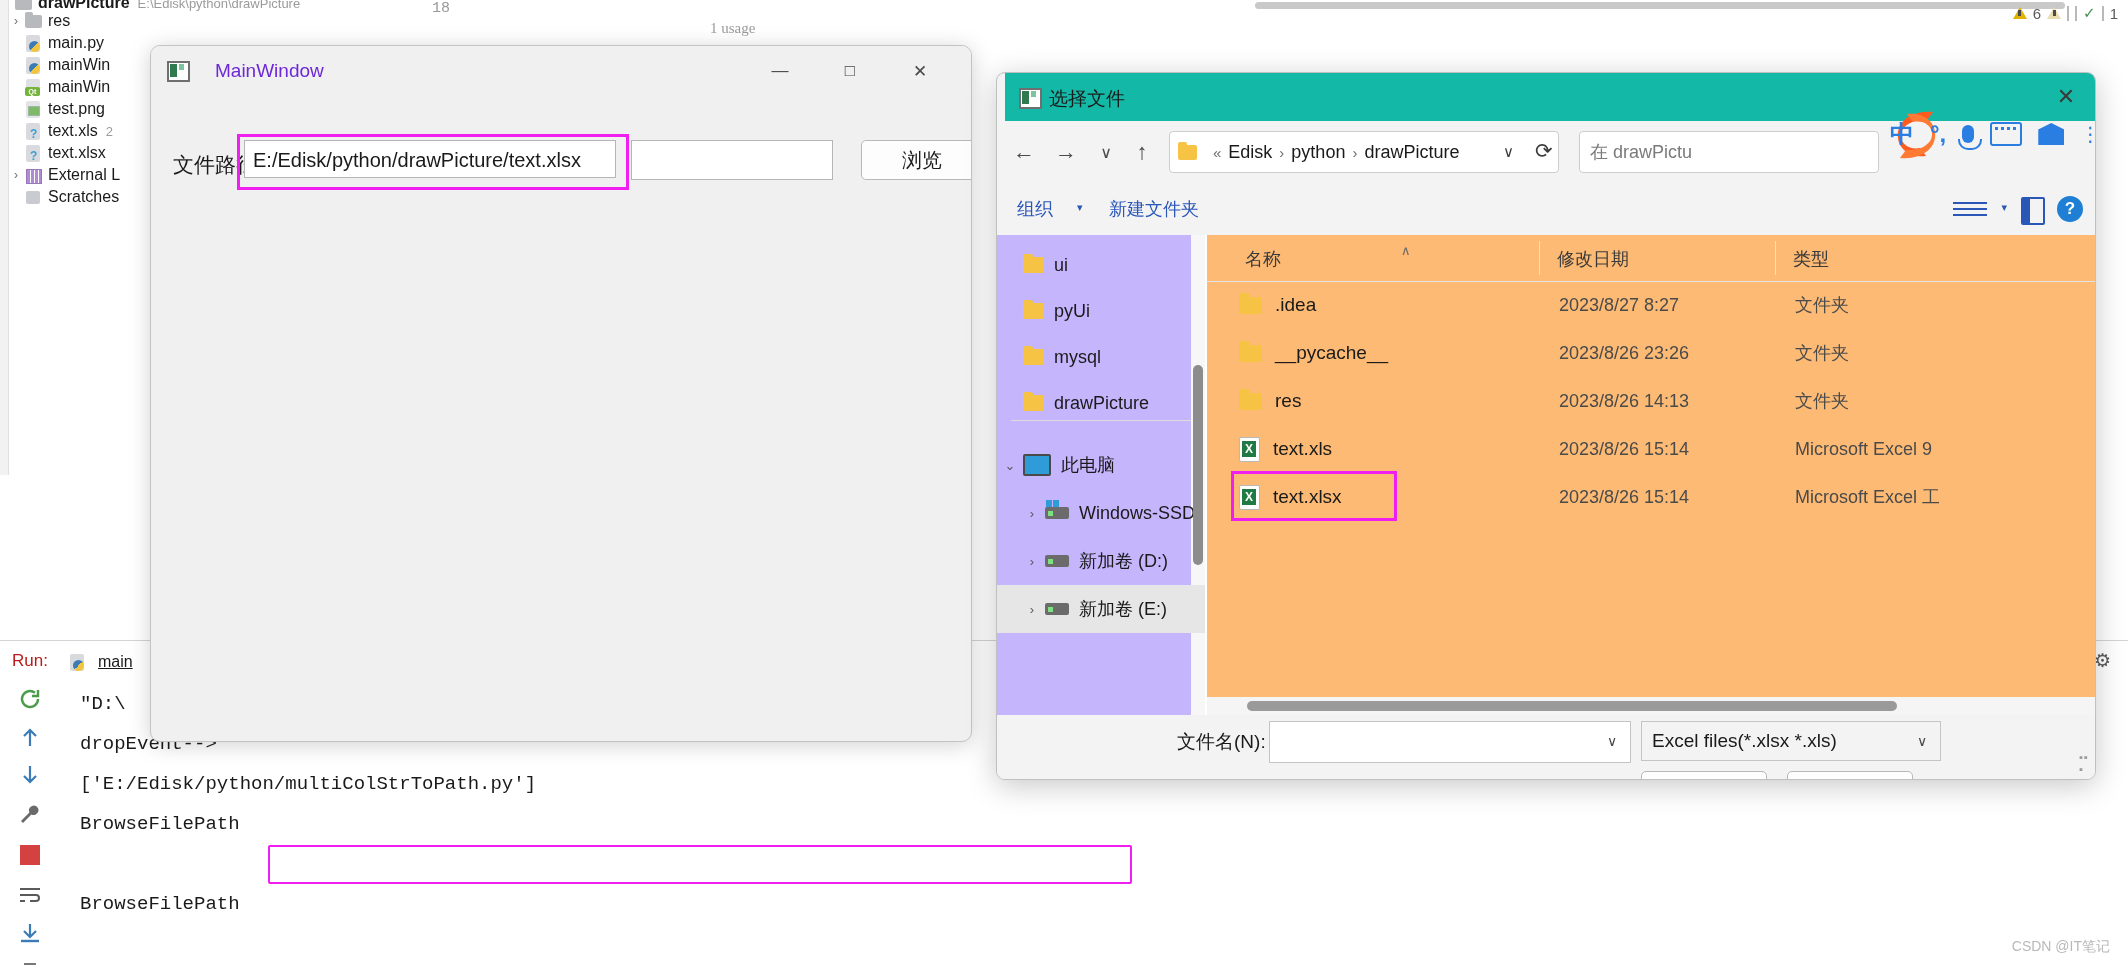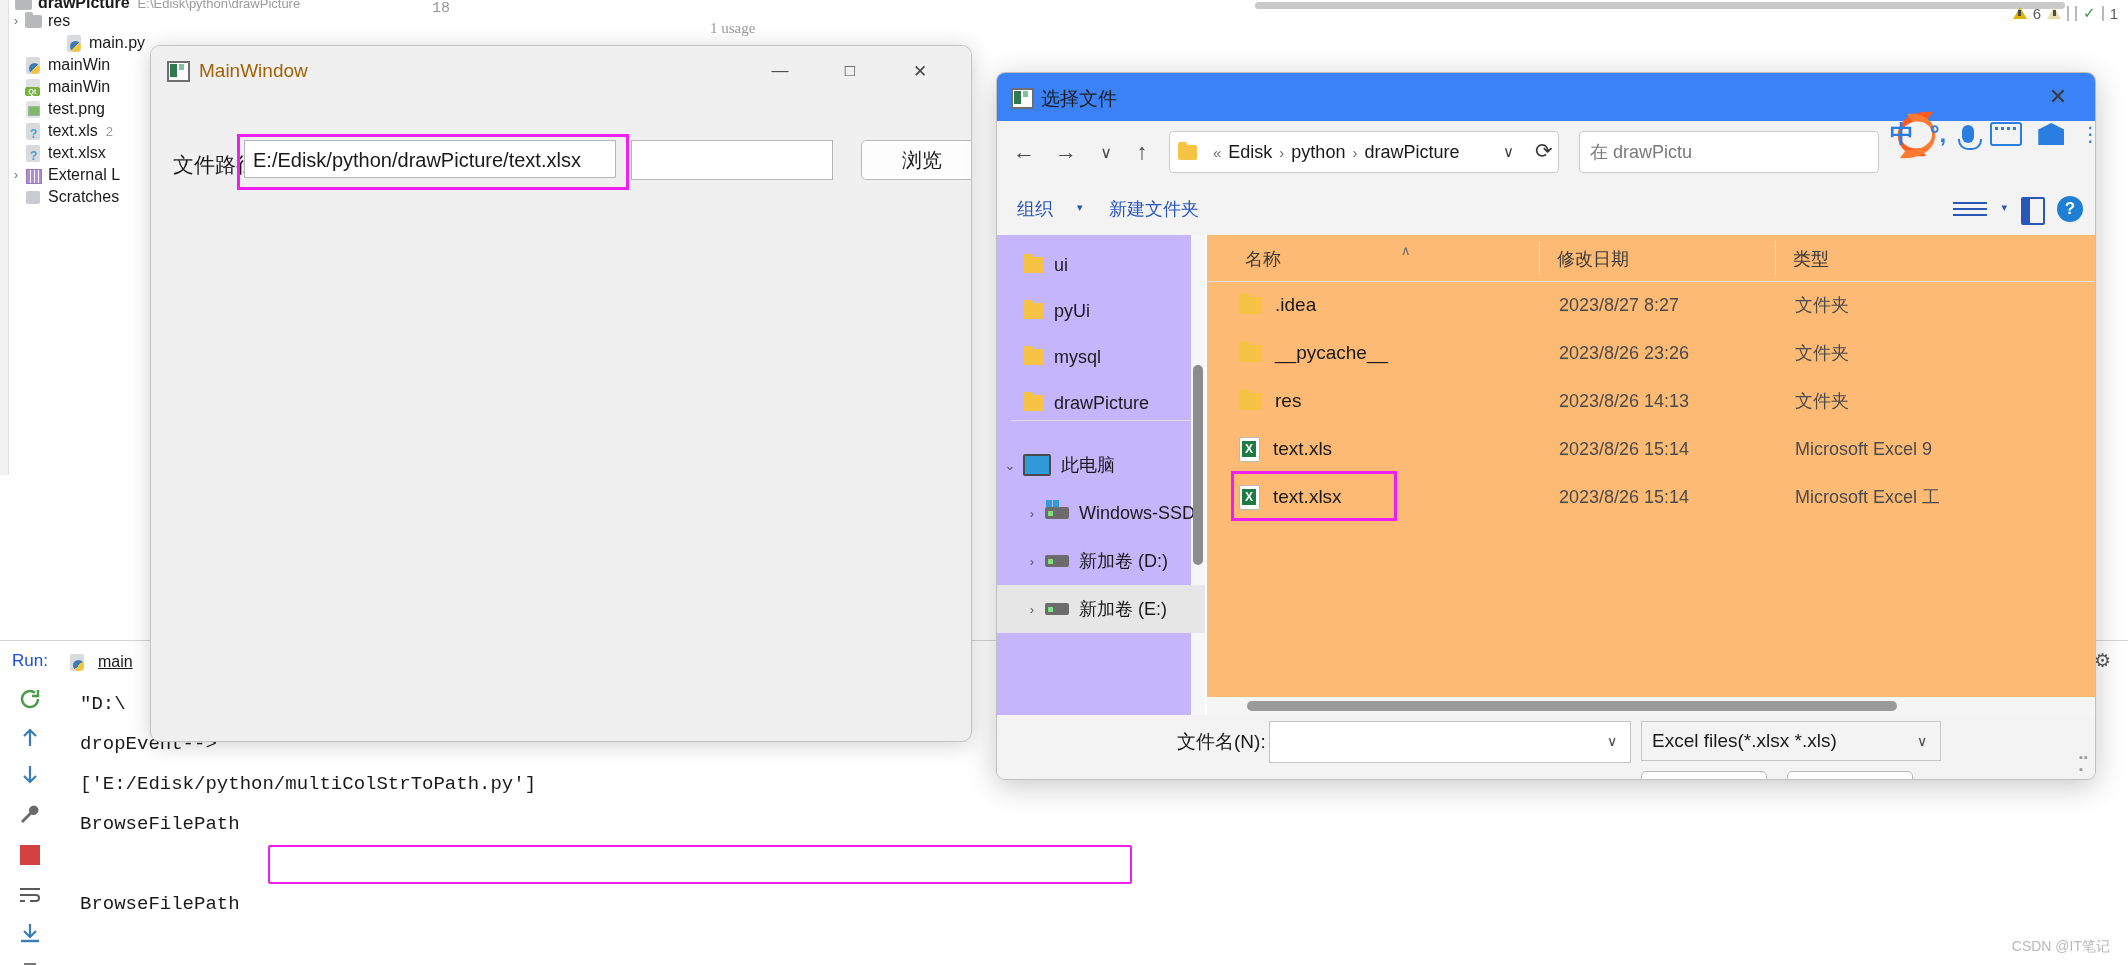--- a/index.html
+++ b/index.html
@@ -53,59 +53,59 @@
 
   
   #code-area{position:absolute;left:620px;top:18px;width:340px;height:620px;
      font-family:"Liberation Mono","DejaVu Sans Mono",monospace;font-size:17px;color:#2b2b2b;}
   .code-line{position:absolute;white-space:pre;}
   .usage{color:#9b9b9b;font-size:15px;font-family:"Liberation Sans",sans-serif;}
 
   
   #run-panel{position:absolute;left:0;top:640px;width:2128px;height:325px;background:#ffffff;border-top:1px solid #d4d4d4;}
   #run-tabbar{position:absolute;left:0;top:0;width:2128px;height:40px;background:#ffffff;border-bottom:1px solid #e2e2e2;}
-  #run-label{position:absolute;left:12px;top:10px;font-size:17px;color:#1d4ed8;}
+  #run-label{position:absolute;left:12px;top:10px;font-size:17px;color:#b91c1c;}
   #run-tab{position:absolute;left:68px;top:8px;height:26px;display:flex;align-items:center;gap:6px;font-size:16px;color:#1a1a1a;text-decoration:underline;}
   #run-gear{position:absolute;right:14px;top:10px;width:20px;height:20px;color:#5a5a5a;font-size:19px;line-height:20px;}
   #run-toolbar{position:absolute;left:0;top:40px;width:62px;height:285px;background:#ffffff;border-right:1px solid #ececec;}
   .rt-btn{position:absolute;left:14px;width:32px;height:32px;display:flex;align-items:center;justify-content:center;}
   #console{position:absolute;left:62px;top:40px;width:2066px;height:285px;background:#ffffff;
      font-family:"Liberation Mono","DejaVu Sans Mono",monospace;font-size:19px;color:#1a1a1a;}
   .console-line{position:absolute;left:18px;white-space:pre;}
   #console-highlight{position:absolute;border:2px solid #f01ff0;border-radius:2px;}
   #watermark{position:absolute;right:18px;bottom:10px;font-size:14px;color:#b9b9b9;
      font-family:"Liberation Sans",sans-serif;}
 
   
   #mainwindow{position:absolute;left:150px;top:45px;width:820px;height:695px;background:#f0f0f0;
      border:1px solid #c3c3c3;border-radius:10px;box-shadow:0 3px 22px rgba(0,0,0,.18);overflow:hidden;}
   #mw-titlebar{position:absolute;left:0;top:0;width:820px;height:48px;background:#f0f0f0;}
   #mw-ico{position:absolute;left:16px;top:15px;width:19px;height:17px;border:2px solid #6f6f6f;background:#fff;}
   #mw-ico:after{content:"";position:absolute;left:1px;top:1px;width:7px;height:13px;background:#2f7a4f;}
   #mw-ico:before{content:"";position:absolute;left:10px;top:1px;width:5px;height:6px;background:#7ec3a0;}
-  #mw-title{position:absolute;left:48px;top:14px;font-size:19px;color:#a16207;}
+  #mw-title{position:absolute;left:64px;top:14px;font-size:19px;color:#6d28d9;}
   .mw-ctl{position:absolute;top:10px;width:62px;height:30px;color:#4a4a4a;font-size:17px;
      display:flex;align-items:center;justify-content:center;}
   #mw-min{right:160px;}
   #mw-max{right:90px;}
   #mw-close{right:20px;}
   #mw-label{position:absolute;left:22px;top:105px;font-size:21px;color:#1a1a1a;}
   #mw-path-hl{position:absolute;left:86px;top:88px;width:386px;height:50px;border:3px solid #f01ff0;background:transparent;}
   #mw-path-input{position:absolute;left:93px;top:94px;width:372px;height:38px;background:#ffffff;
      border:1px solid #b5b5b5;font-size:20px;color:#1a1a1a;padding:0 8px;box-sizing:border-box;
      font-family:"Liberation Sans",sans-serif;outline:none;line-height:38px;}
   #mw-input2{position:absolute;left:480px;top:94px;width:200px;height:38px;background:#ffffff;border:1px solid #b5b5b5;}
   .mw-btn{position:absolute;top:94px;height:38px;width:120px;background:#fdfdfd;border:1px solid #b8b8b8;border-radius:5px;
      font-size:20px;color:#1a1a1a;display:flex;align-items:center;justify-content:center;}
   #mw-browse{left:710px;}
 
   
   #filedlg{position:absolute;left:996px;top:72px;width:1098px;height:706px;background:#f3f3f3;
      border:1px solid #c0c0c0;border-radius:9px;box-shadow:0 6px 30px rgba(0,0,0,.22);overflow:hidden;}
-  #fd-title{position:absolute;left:0;top:0;width:1098px;height:48px;background:#3b82f6;}
+  #fd-title{position:absolute;left:8px;top:0;width:1098px;height:48px;background:#14b8a6;}
   #fd-ico{position:absolute;left:14px;top:15px;width:19px;height:17px;border:2px solid #6f6f6f;background:#fff;}
   #fd-ico:after{content:"";position:absolute;left:1px;top:1px;width:7px;height:13px;background:#2f7a4f;}
   #fd-ico:before{content:"";position:absolute;left:10px;top:1px;width:5px;height:6px;background:#7ec3a0;}
   #fd-title-text{position:absolute;left:44px;top:13px;font-size:19px;color:#1a1a1a;}
   #fd-close{position:absolute;right:14px;top:8px;width:46px;height:32px;display:flex;align-items:center;
      justify-content:center;font-size:22px;color:#3a3a3a;}
   #fd-nav{position:absolute;left:0;top:48px;width:1098px;height:62px;background:#f3f3f3;}
   .navbtn{position:absolute;top:14px;width:34px;height:34px;display:flex;align-items:center;justify-content:center;
      font-size:22px;color:#4a4a4a;}
   #nav-back{left:10px;}
@@ -236,21 +236,21 @@
     </div>
 
     <div class="tree-row" style="top:10px;">
       <span class="tree-arrow">›</span>
       <span class="tree-ico">
           <span class="folder-ico"></span>
         </span>
       <span>res</span>
     </div>
 
-    <div class="tree-row" style="top:32px;margin-left:41px;">
+    <div class="tree-row" style="top:32px;">
       <span class="tree-arrow"></span>
       <span class="tree-ico">
           <span class="py-ico"></span>
         </span>
       <span>main.py</span>
     </div>
 
     <div class="tree-row" style="top:54px;">
       <span class="tree-arrow"></span>
       <span class="tree-ico">

